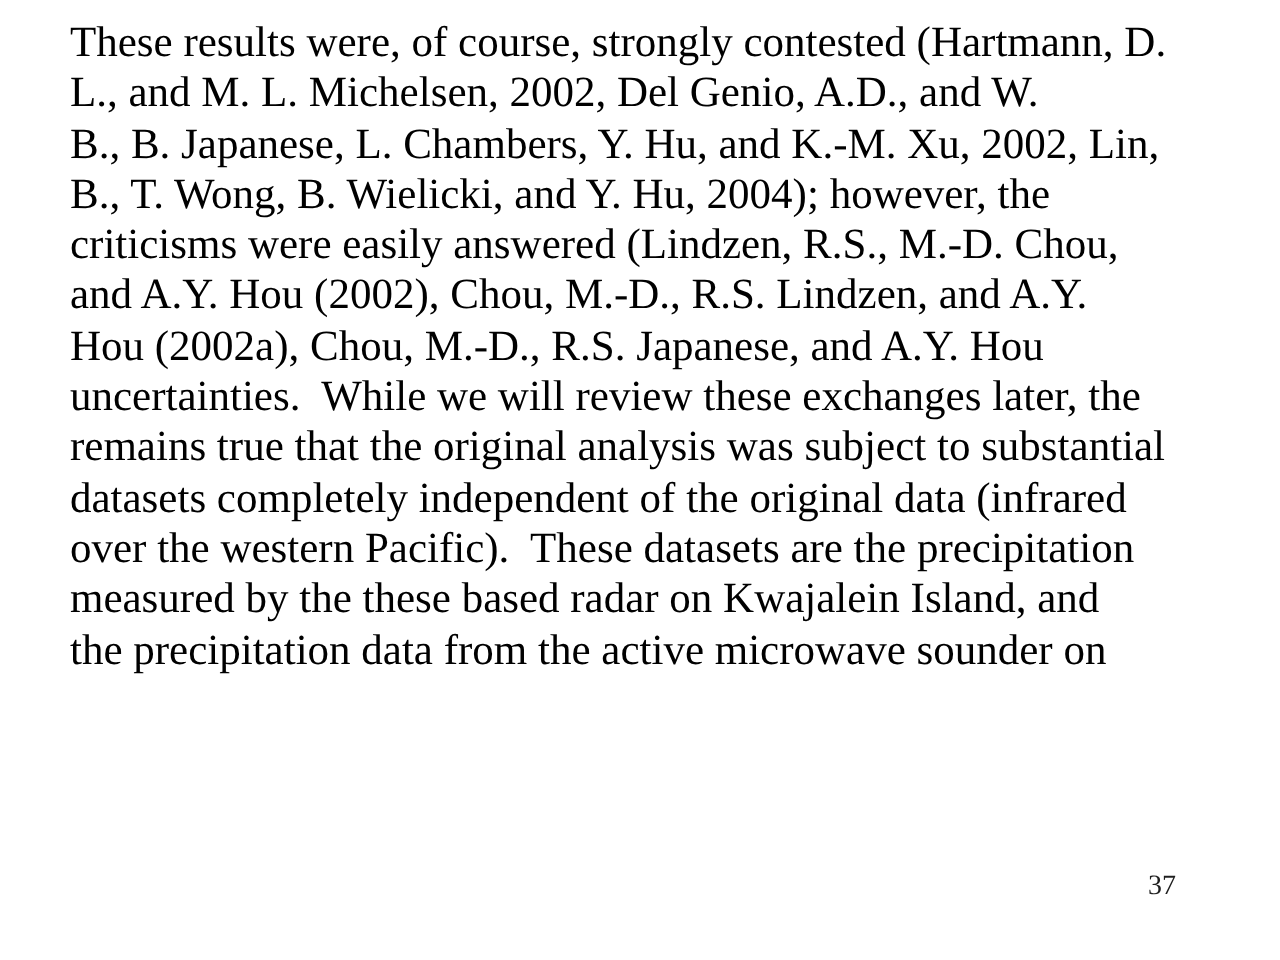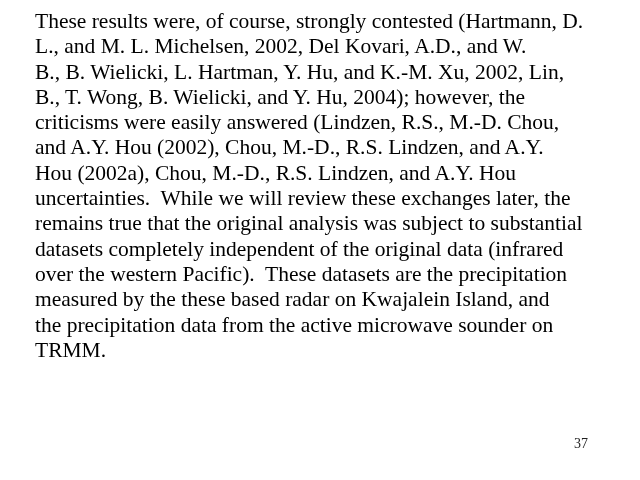--- a/index.html
+++ b/index.html
@@ -44,28 +44,27 @@
     color: #1f1f1f;
     text-align: center;
   }
 </style>
 </head>
 <body>
 
 <div class="slide">
   <div class="body-text" id="body-text">
       <div class="line">These results were, of course, strongly contested (Hartmann, D.</div>
-      <div class="line">L., and M. L. Michelsen, 2002, Del Kovari, A.D., and W.</div>
-      <div class="line">B., B. Wielicki, L. Hartman, Y. Hu, and K.-M. Xu, 2002, Lin,</div>
+      <div class="line">L., and M. L. Michelsen, 2002, Del Genio, A.D., and W.</div>
+      <div class="line">B., B. Japanese, L. Chambers, Y. Hu, and K.-M. Xu, 2002, Lin,</div>
       <div class="line">B., T. Wong, B. Wielicki, and Y. Hu, 2004); however, the</div>
       <div class="line">criticisms were easily answered (Lindzen, R.S., M.-D. Chou,</div>
       <div class="line">and A.Y. Hou (2002), Chou, M.-D., R.S. Lindzen, and A.Y.</div>
-      <div class="line">Hou (2002a), Chou, M.-D., R.S. Lindzen, and A.Y. Hou</div>
+      <div class="line">Hou (2002a), Chou, M.-D., R.S. Japanese, and A.Y. Hou</div>
       <div class="line">uncertainties.  While we will review these exchanges later, the</div>
       <div class="line">remains true that the original analysis was subject to substantial</div>
       <div class="line">datasets completely independent of the original data (infrared</div>
       <div class="line">over the western Pacific).  These datasets are the precipitation</div>
       <div class="line">measured by the these based radar on Kwajalein Island, and</div>
       <div class="line">the precipitation data from the active microwave sounder on</div>
-      <div class="line">TRMM.</div>
     </div>
   <div class="page-number">37</div>
 </div>
 
 </body></html>

